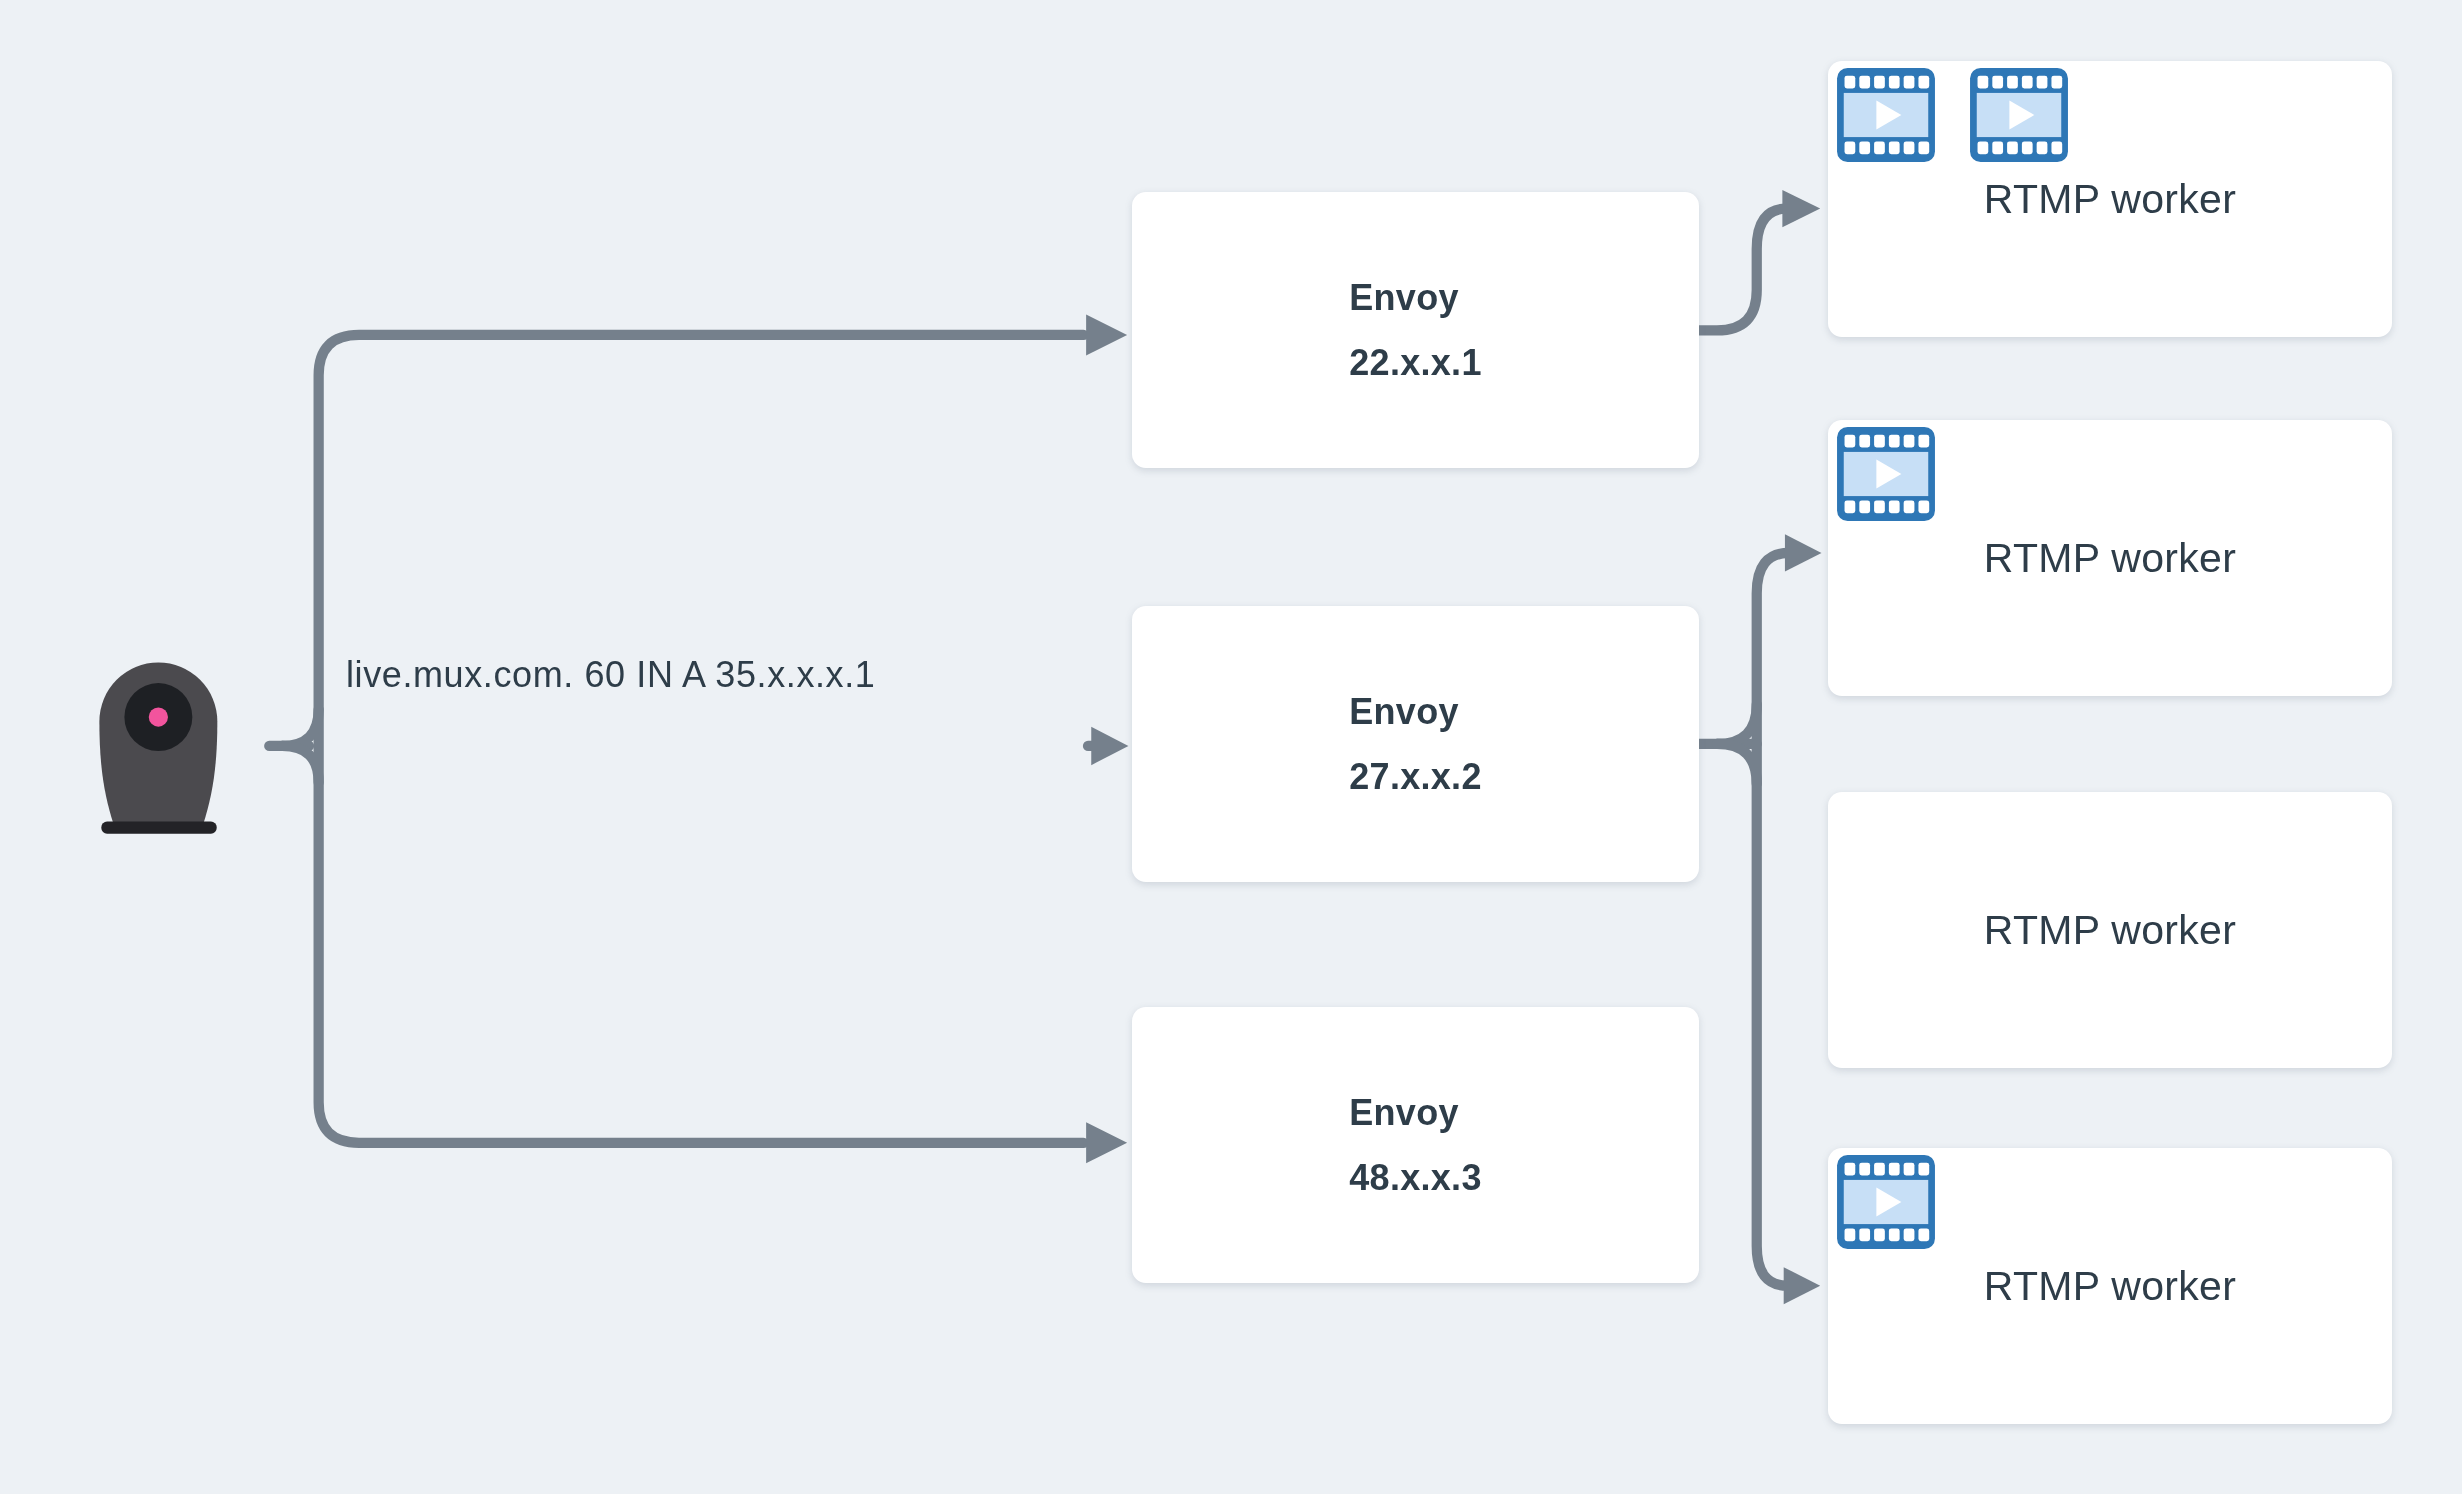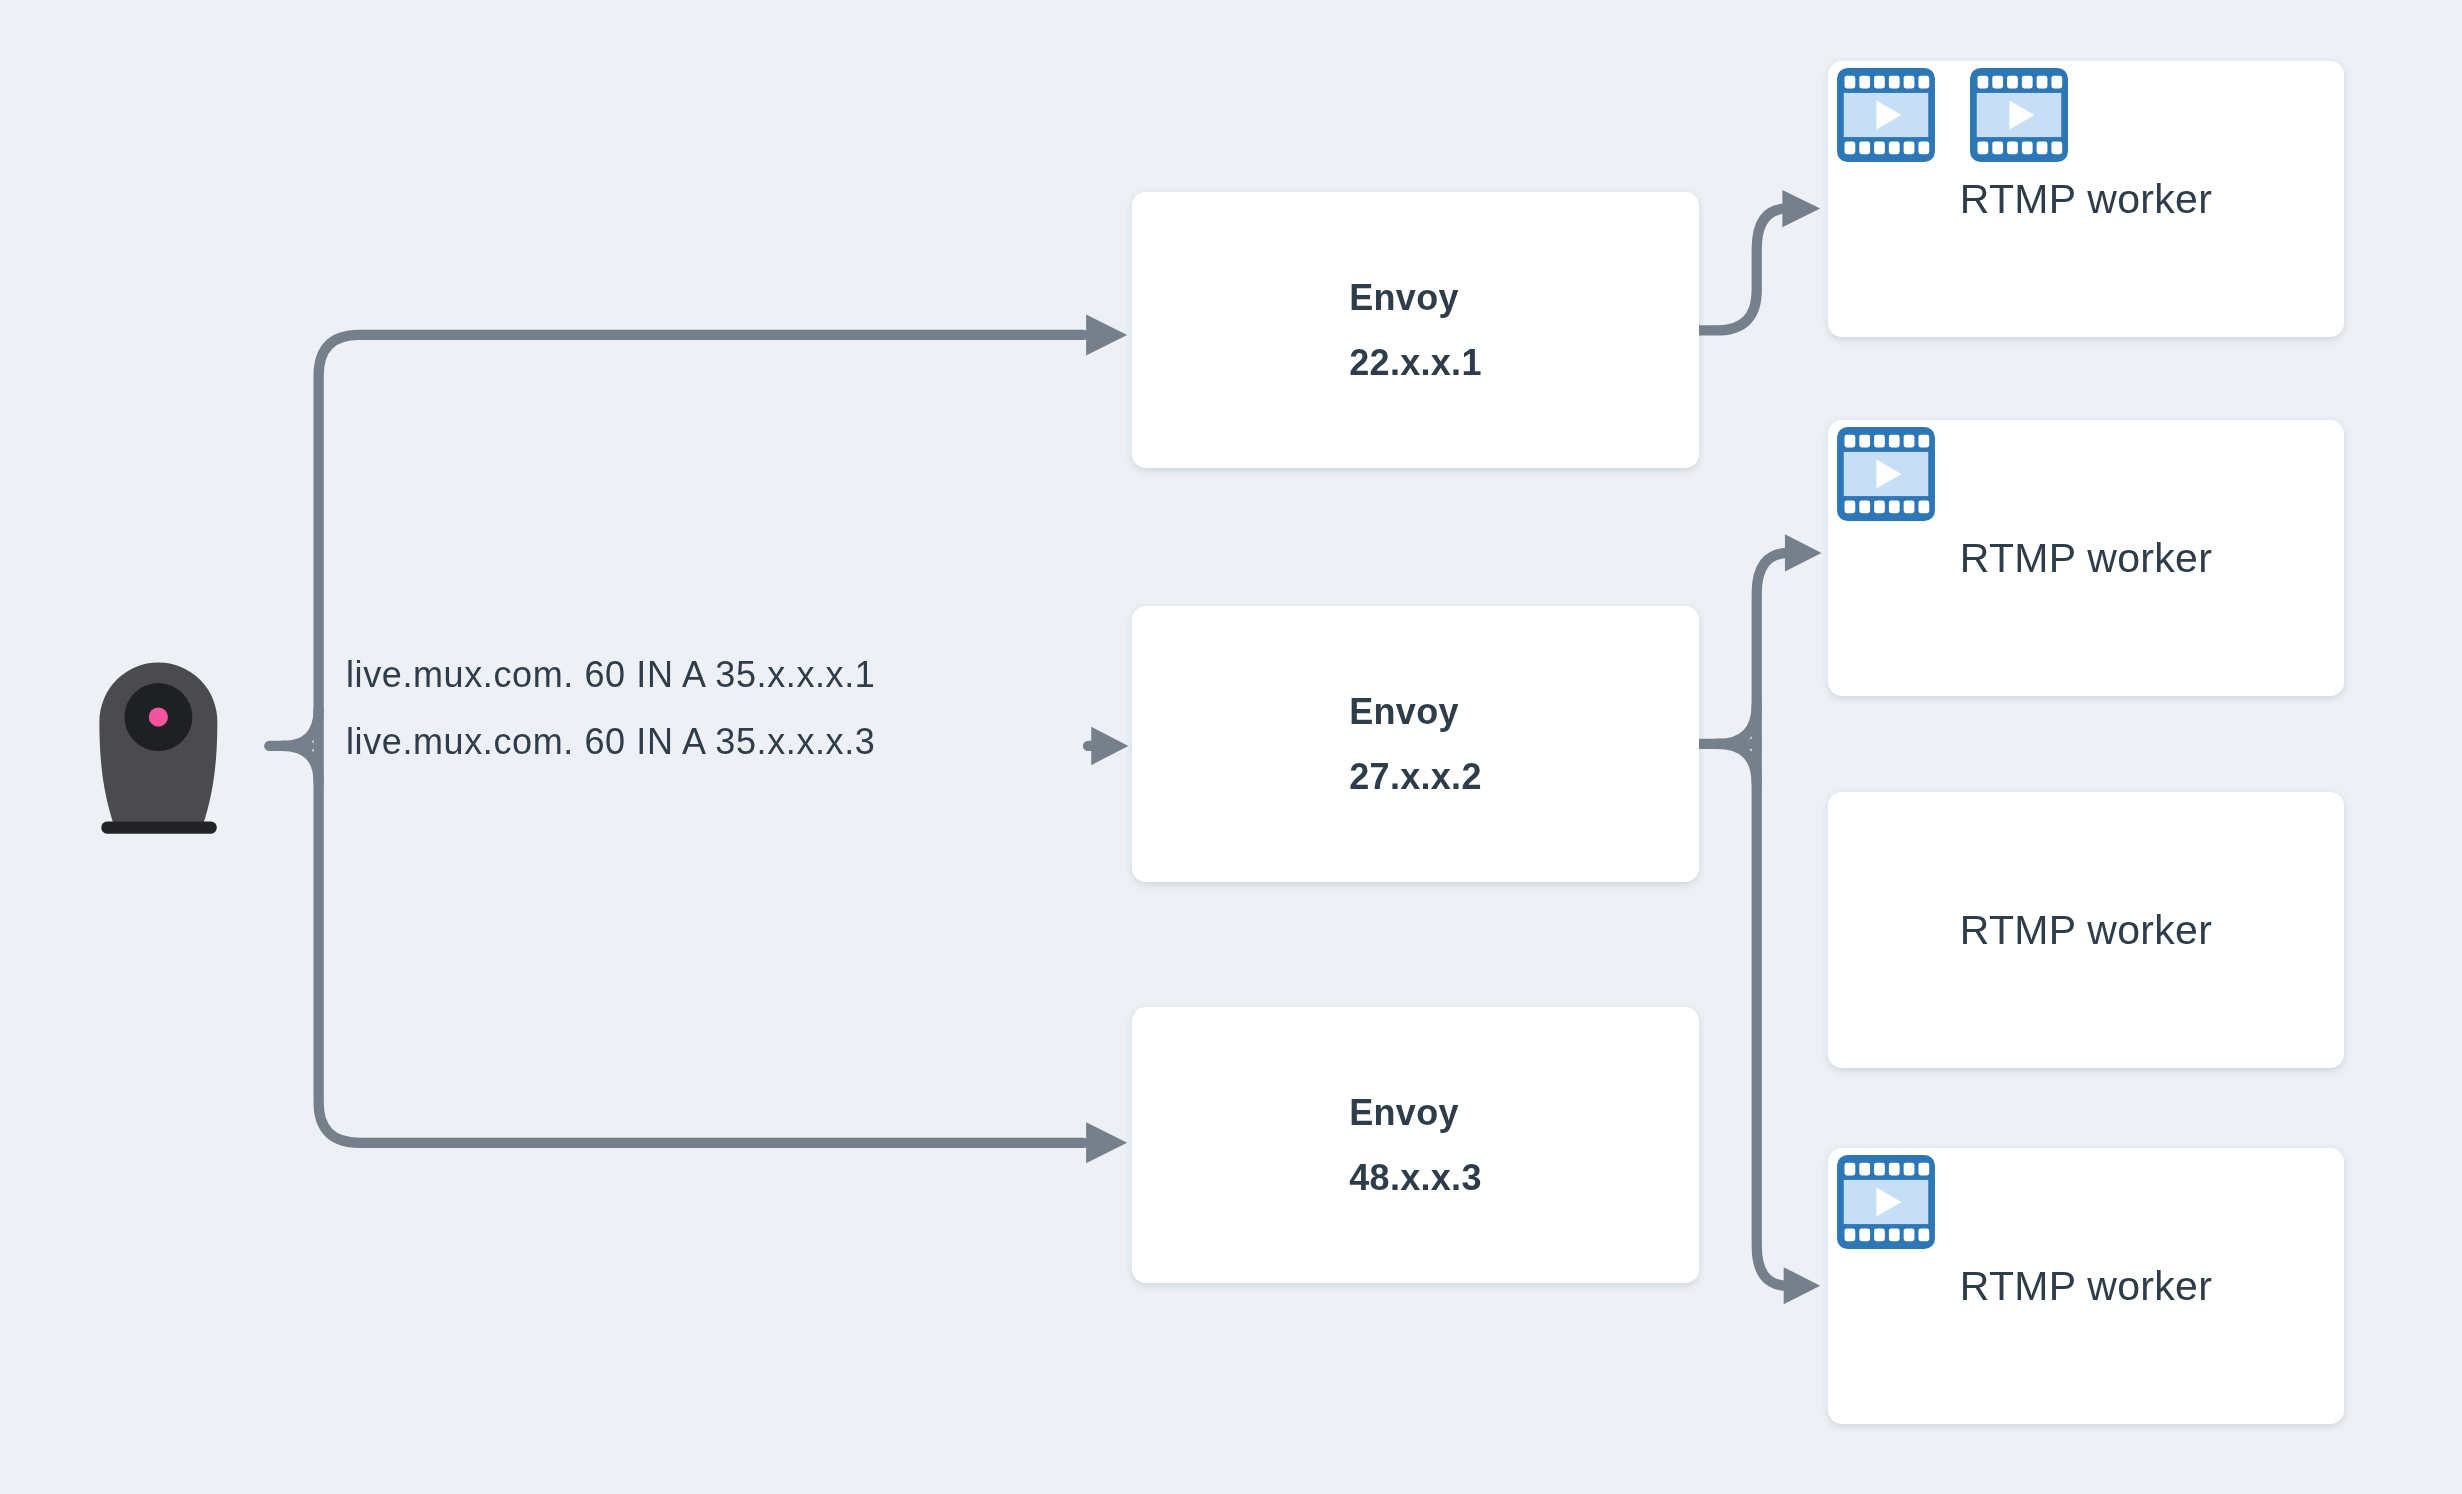--- a/index.html
+++ b/index.html
@@ -13,21 +13,21 @@
     position:relative; width:2462px; height:1495px; overflow:hidden;
     background:var(--bg); color:var(--text);
   }
   .wires{position:absolute; left:0; top:0; z-index:0;}
   .node{
     position:absolute; z-index:1; background:var(--box);
     border-radius:14px; box-shadow:0 2.6px 7.7px rgba(110,125,140,.22);
     display:flex; align-items:center; justify-content:center;
   }
   .envoy-box{left:1132px; width:567px; height:276px;}
-  .rtmp-box{left:1828px; width:516px; height:276px;}
+  .rtmp-box{left:1828px; width:564px; height:276px;}
   .node-text{ text-align:left; font-size:36px; line-height:65px; font-weight:700; letter-spacing:0.3px;}
   .rtmp-label{font-size:41px; font-weight:400; letter-spacing:0.3px;}
   .film-icon{position:absolute; top:6.4px; width:100px; height:96px;}
   .film-icon svg{width:100%; height:100%; display:block;}
   .film-1{left:7.7px;} .film-2{left:141px;}
   .dns-block{
     position:absolute; left:346px; top:641px; z-index:1;
     font-size:36px; line-height:67px; letter-spacing:0.6px; white-space:nowrap; font-weight:400;
   }
 </style>
@@ -67,21 +67,20 @@
     <g>
       <path style="fill:var(--cam-body)" d="M155 1125 a92 92 0 1 1 184 0 c0 72 -8 116 -22 160 h-140 c-14 -44 -22 -88 -22 -160 z"></path>
       <circle style="fill:var(--cam-lens)" cx="247" cy="1118" r="53"></circle>
       <circle style="fill:var(--cam-dot)" cx="247" cy="1118" r="15"></circle>
       <rect style="fill:var(--cam-base)" x="158" y="1281" width="180" height="19" rx="9"></rect>
     </g>
   </svg>
 
   <div class="dns-block">
     <div>live.mux.com. 60 IN A 35.x.x.x.1</div>
-    <div>live.mux.com. 60 IN A 35.x.x.x.3</div>
   </div>
 
   <div class="node envoy-box" style="top:192px">
     <div class="node-text">
       <div>Envoy</div>
       <div>22.x.x.1</div>
     </div>
   </div>
   <div class="node envoy-box" style="top:606px">
     <div class="node-text">

